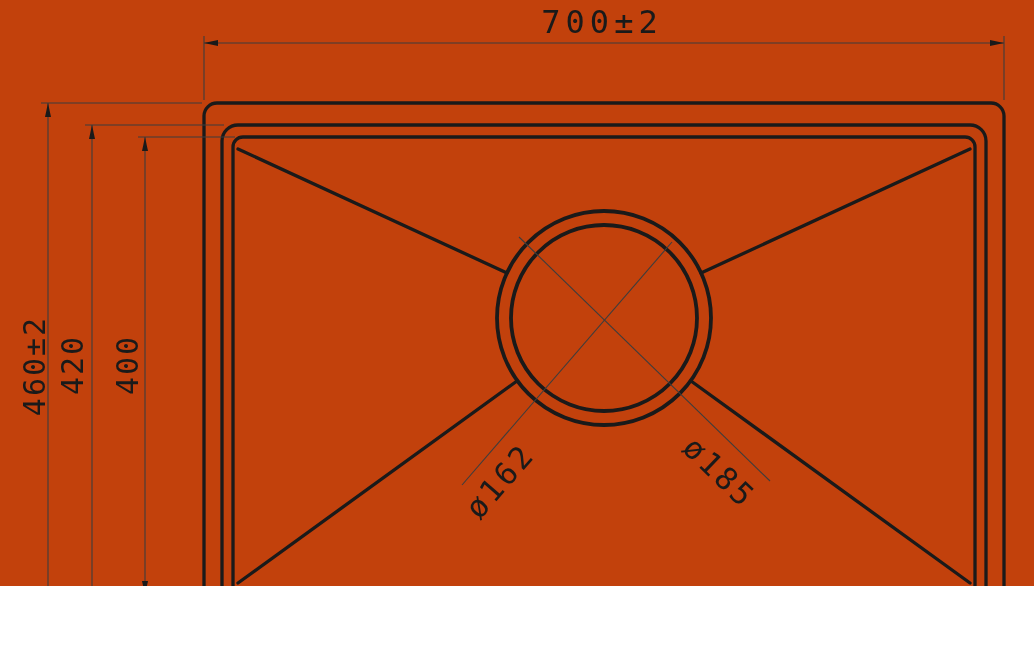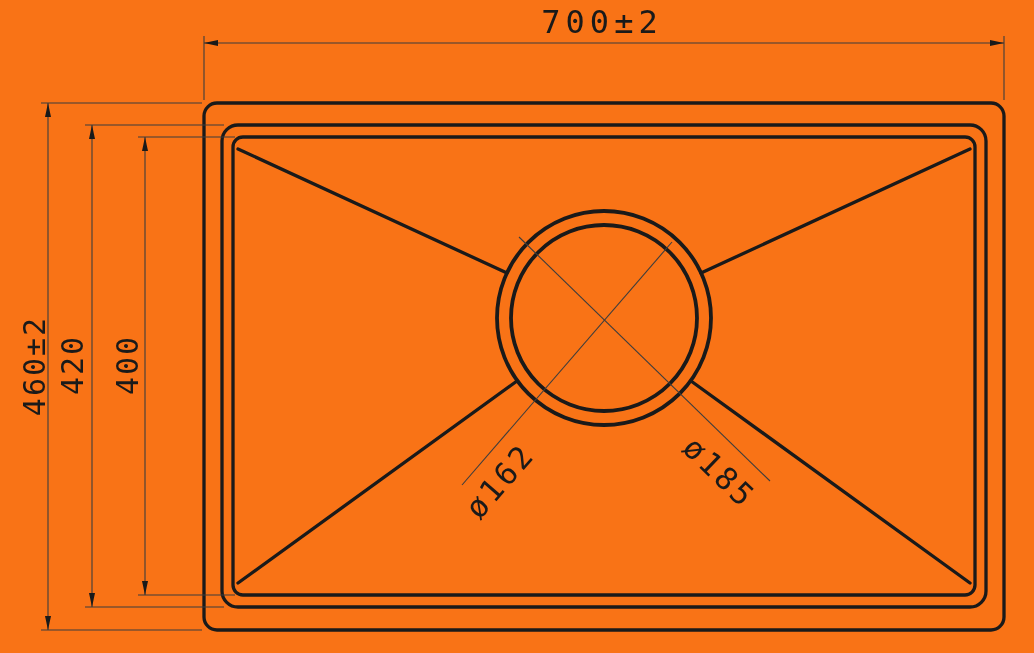--- a/index.html
+++ b/index.html
@@ -3,22 +3,22 @@
 <meta charset="utf-8">
 <style>
   html, body {
     margin: 0;
     padding: 0;
     background: #ffffff;
   }
   .drawing-page {
     position: relative;
     width: 1034px;
-    height: 653px;
-    background: #f97316;
+    height: 586px;
+    background: #c2410c;
     overflow: hidden;
     font-family: "DejaVu Sans Mono", "Liberation Mono", monospace;
     text-align: center;
   }
   svg { display: block; }
   .thick {
     fill: none;
     stroke: #1a1a1a;
     stroke-width: 3.3;
     stroke-linecap: round;

